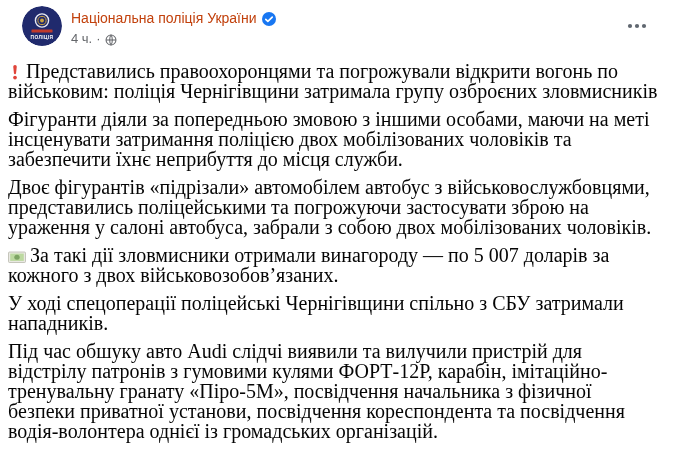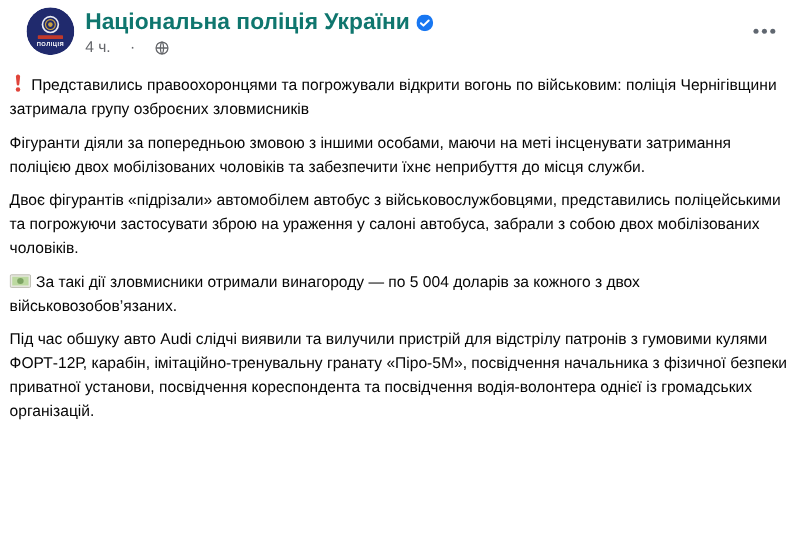--- a/index.html
+++ b/index.html
@@ -26,32 +26,32 @@
     width: 40px; height: 40px;
     border-radius: 50%;
     overflow: hidden;
     flex: 0 0 40px;
     cursor: pointer;
   }
   .avatar svg { display: block; }
   .header-text { margin-left: 9px; padding-top: 3px; }
   .name-row { display: flex; align-items: center; gap: 5px; }
   .page-name {
-    font-weight: 700;
-    font-size: 19px;
+    font-weight: 400;
+    font-size: 14px;
     line-height: 19px;
-    color: #0f766e;
+    color: #c2410c;
     cursor: pointer;
     white-space: nowrap;
   }
   .verified { display: inline-flex; align-items: center; }
   .meta-row {
     display: flex;
     align-items: center;
-    gap: 16px;
+    gap: 4px;
     margin-top: 3px;
     font-size: 13px;
     line-height: 16px;
     color: #65676b;
   }
   .timestamp { cursor: pointer; }
   .sep { color: #65676b; }
   .globe { display: inline-flex; align-items: center; margin-top: 1px; }
   .more-btn {
     position: absolute;
@@ -61,23 +61,24 @@
     display: flex;
     align-items: center;
     justify-content: center;
     border-radius: 50%;
     cursor: pointer;
   }
 
   
   .post-body {
     padding: 9px 14px 0 8px;
-    font-size: 13px;
+    font-size: 20px;
     line-height: 20px;
     color: #050505;
+    font-family: Liberation Serif, serif;
   }
   .post-body p { margin: 0 0 8px 0; }
   .inline-icon {
     display: inline-block;
     vertical-align: -2px;
     margin-right: 4px;
   }
   .inline-icon svg { display: block; }
 </style>
 </head>
@@ -146,23 +147,26 @@
       <span>Двоє фігурантів «підрізали» автомобілем автобус з військовослужбовцями, представились поліцейськими та погрожуючи застосувати зброю на ураження у салоні автобуса, забрали з собою двох мобілізованих чоловіків.</span>
     </p>
 
     <p>
       <span class="inline-icon">
         <svg width="18" height="14" viewBox="0 0 18 14">
           <rect x="0.5" y="2" width="17" height="10.5" rx="1" fill="#e9e9e2" stroke="#b9b9ad" stroke-width="0.8"></rect>
           <rect x="2.2" y="3.6" width="13.6" height="7.3" fill="#bcd9a0"></rect>
           <ellipse cx="9" cy="7.25" rx="2.7" ry="2.5" fill="#7da463"></ellipse>
         </svg>
-      </span><span>За такі дії зловмисники отримали винагороду — по 5 004 доларів за кожного з двох військовозобов’язаних.</span>
+      </span><span>За такі дії зловмисники отримали винагороду — по 5 007 доларів за кожного з двох військовозобов’язаних.</span>
     </p>
 
+    <p>
+      <span>У ході спецоперації поліцейські Чернігівщини спільно з СБУ затримали нападників.</span>
+    </p>
 
     <p>
       <span>Під час обшуку авто Audi слідчі виявили та вилучили пристрій для відстрілу патронів з гумовими кулями ФОРТ-12Р, карабін, імітаційно-тренувальну гранату «Піро-5М», посвідчення начальника з фізичної безпеки приватної установи, посвідчення кореспондента та посвідчення водія-волонтера однієї із громадських організацій.</span>
     </p>
 
 
   </div>
 </div>
 
 </body></html>

